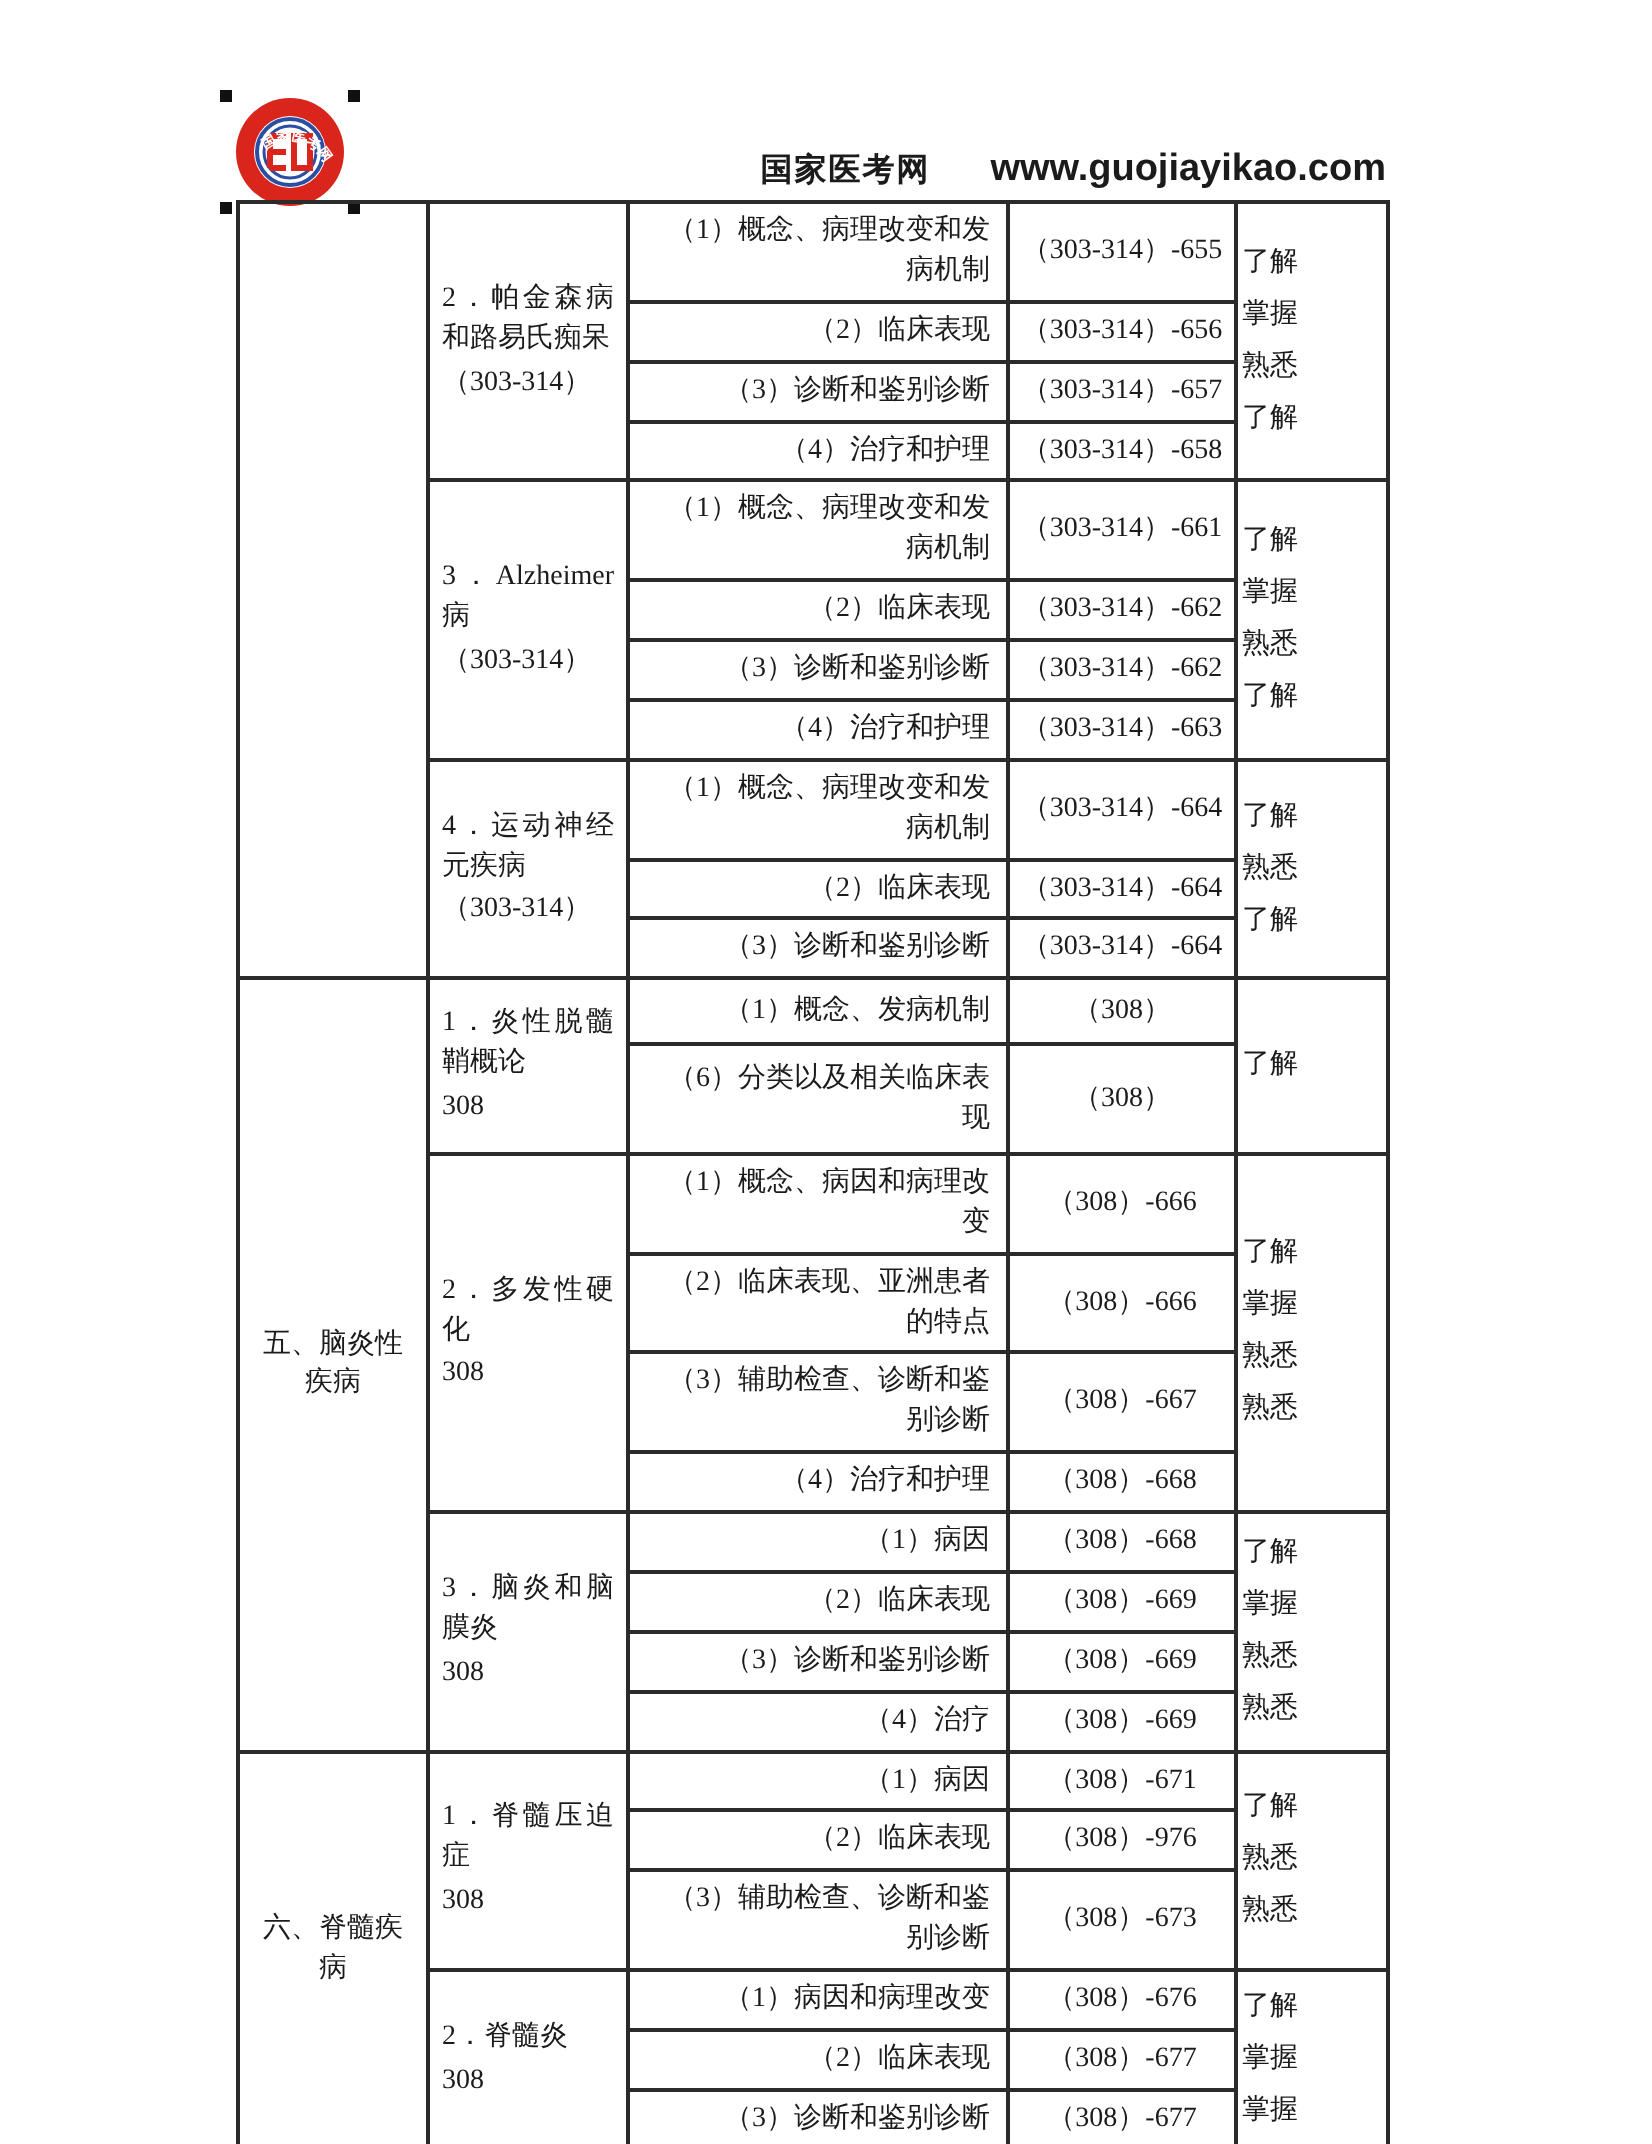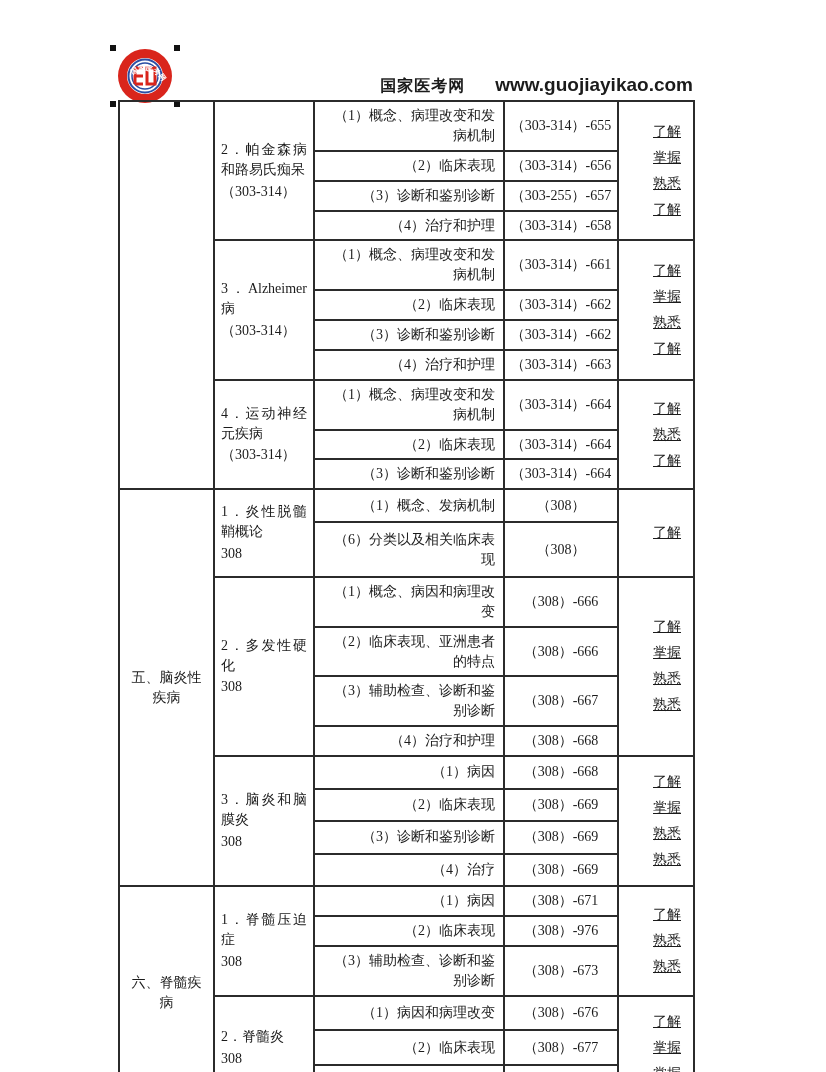--- a/index.html
+++ b/index.html
@@ -25,21 +25,21 @@
   .tbl td{
     border:2px solid #2b2b2b;vertical-align:middle;
     font-size:14px;line-height:1.42;
     word-break:break-all;overflow:hidden;
   }
   .cell-category{padding:4px 6px;text-align:center;}
   .cell-section{padding:12px 6px;text-align:justify;}
   .section-ref{margin-top:2px;font-family:Liberation Serif, serif;}
   .cell-topic{padding:4px 8px;text-align:right;}
   .cell-page{padding:3px 2px;text-align:center;}
-  .cell-mastery{padding:12px;text-align:right;text-decoration:underline;}
+  .cell-mastery{padding:2px;text-align:left;}
   .mastery-line{line-height:26px;}
 </style>
 </head>
 <body>
 
 <div class="page">
 
   <div class="logo-wrap">
     <svg width="70" height="62" viewBox="0 0 70 62">
 
@@ -91,21 +91,21 @@
             <div class="mastery-line">熟悉</div>
             <div class="mastery-line">了解</div>
           </td>
         </tr>
         <tr>
           <td class="cell-topic">（2）临床表现</td>
           <td class="cell-page">（303-314）-656</td>
         </tr>
         <tr>
           <td class="cell-topic">（3）诊断和鉴别诊断</td>
-          <td class="cell-page">（303-255）-657</td>
+          <td class="cell-page">（303-314）-657</td>
         </tr>
         <tr>
           <td class="cell-topic">（4）治疗和护理</td>
           <td class="cell-page">（303-314）-658</td>
         </tr>
         <tr>
           <td class="cell-section" rowspan="4">
             <div>3．Alzheimer病</div>
             <div class="section-ref">（303-314）</div>
           </td>

